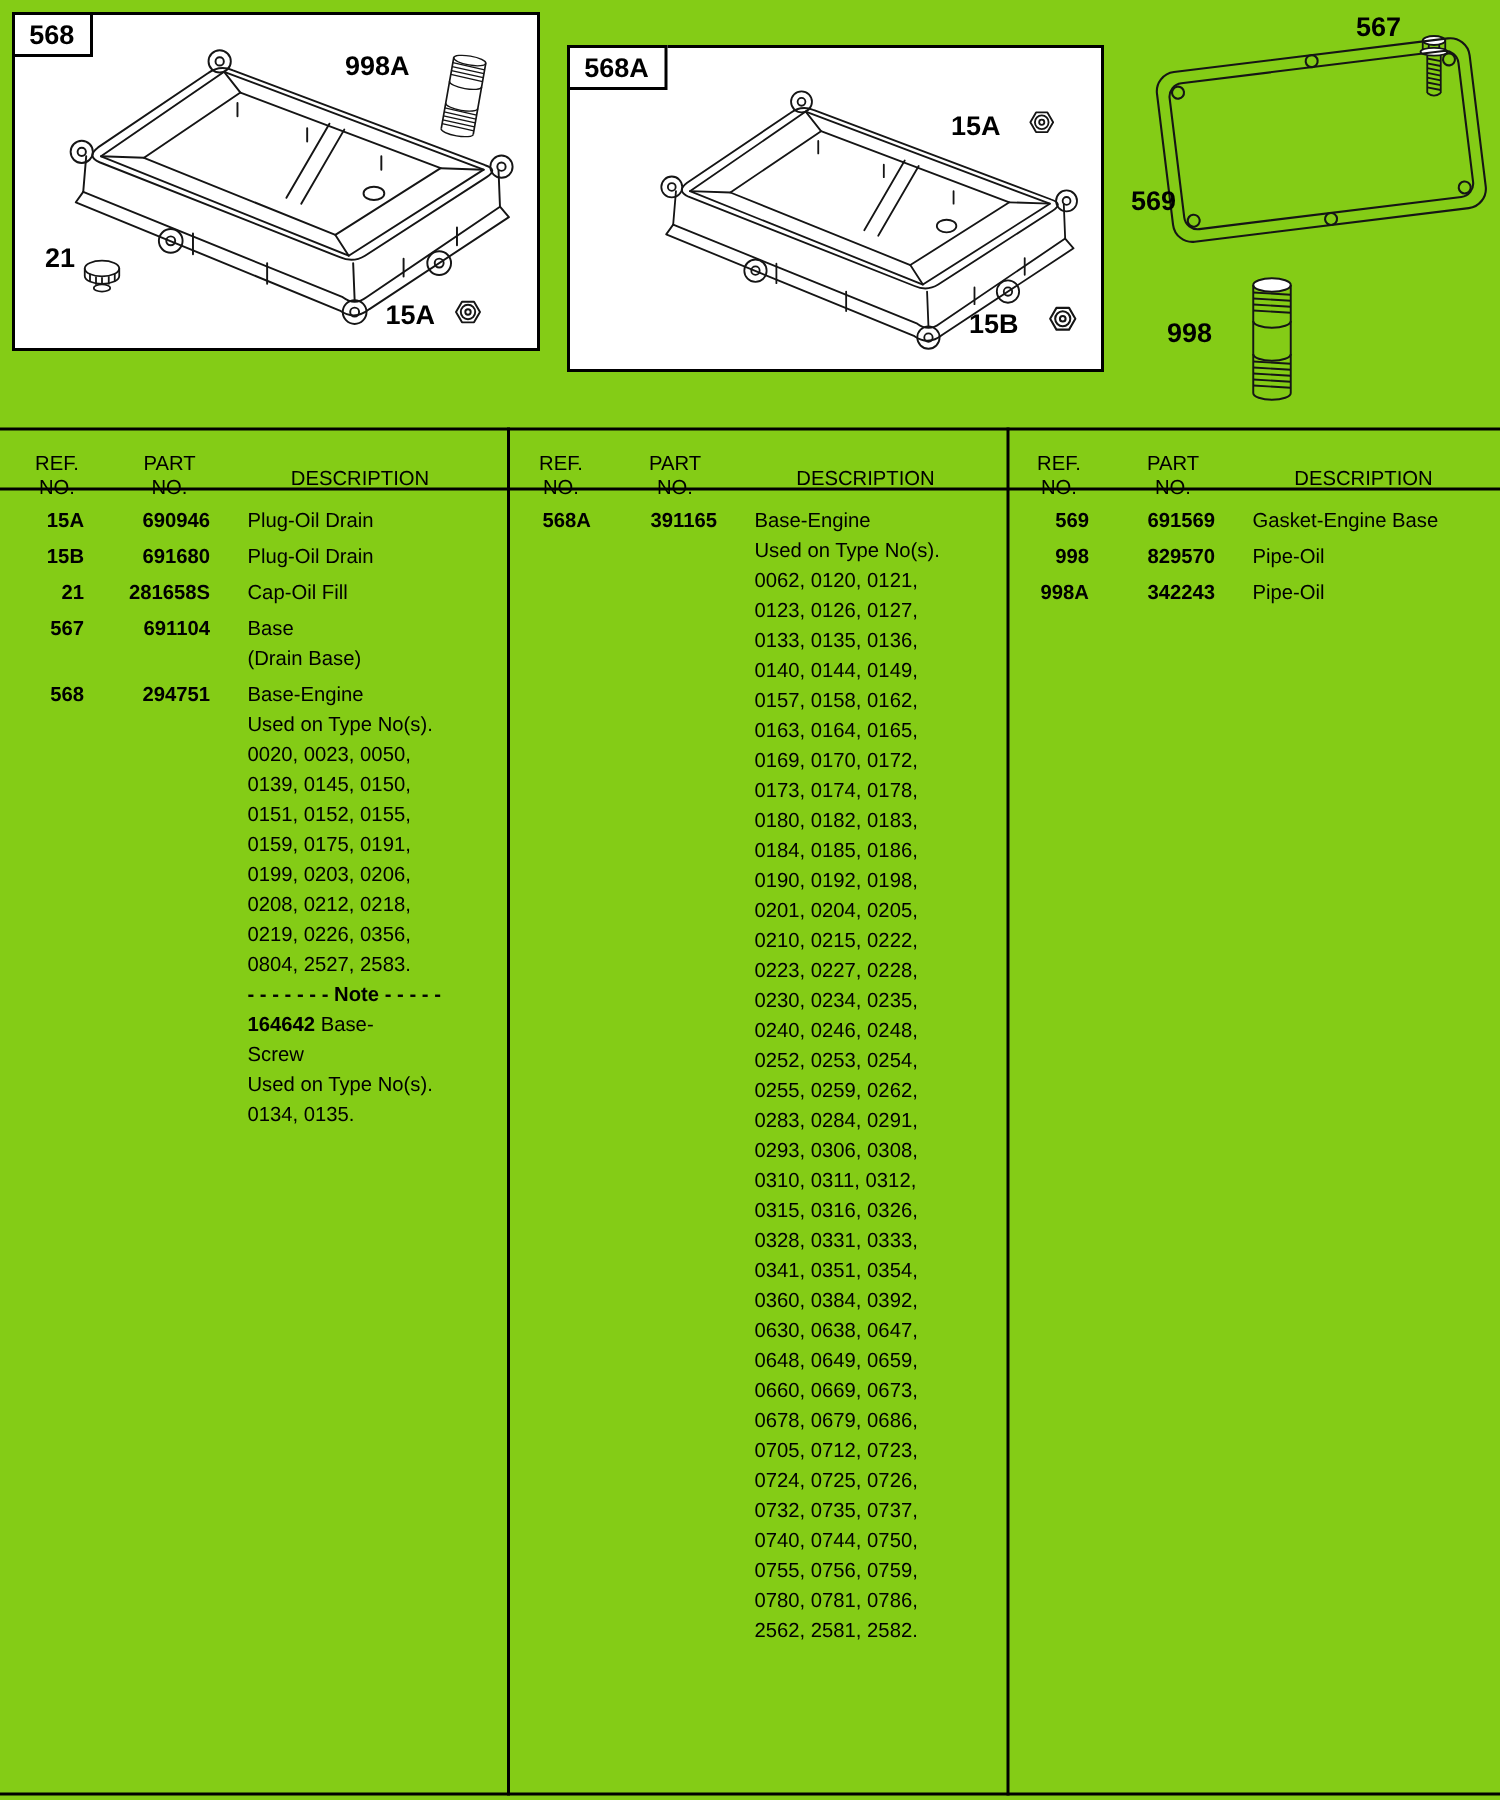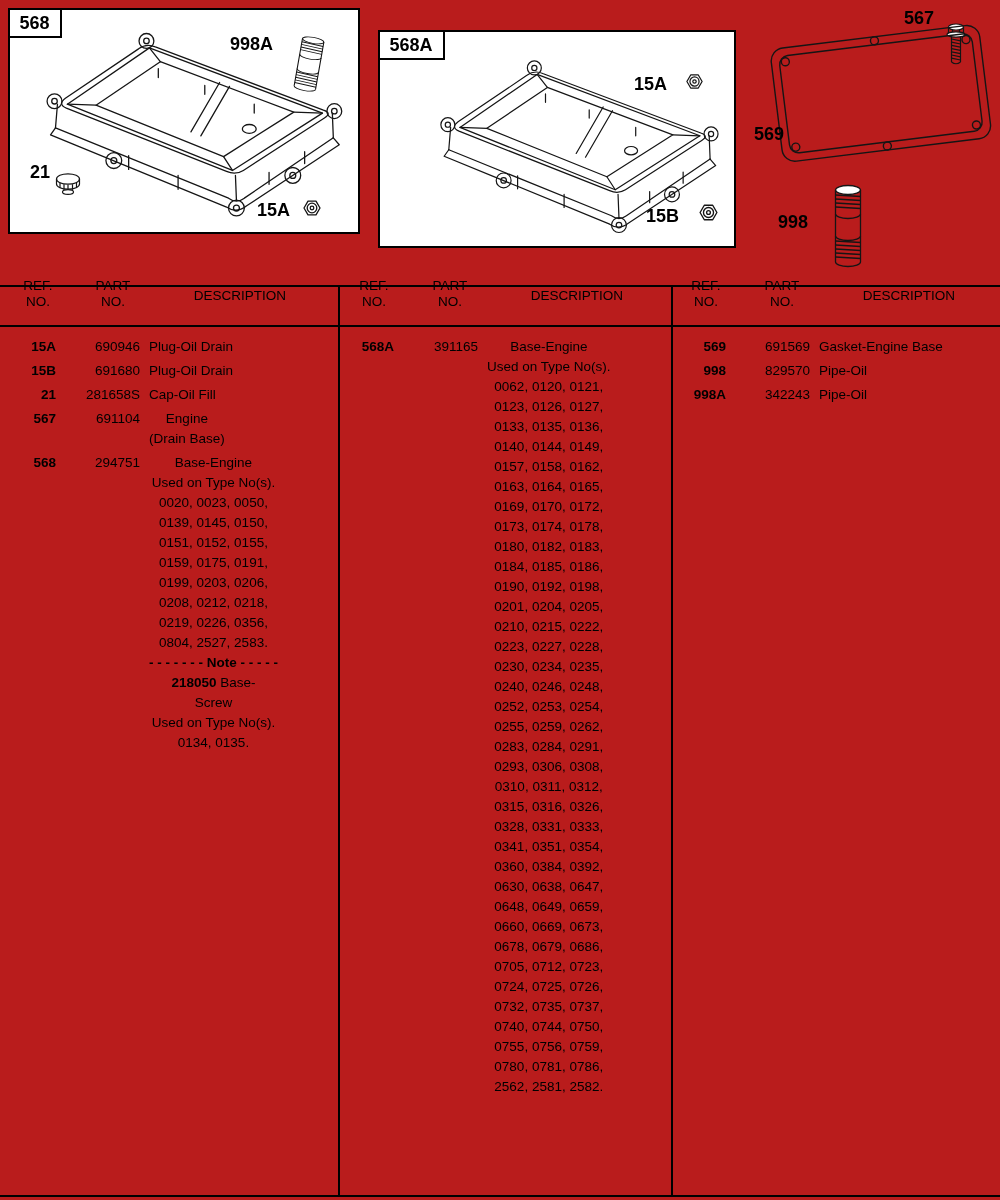--- a/index.html
+++ b/index.html
@@ -1,40 +1,40 @@
 <!DOCTYPE html>
 <html><head>
 <meta charset="utf-8">
 <style>
   * { margin:0; padding:0; box-sizing:border-box; }
   body { font-family:"Liberation Sans", sans-serif; background:#fff; color:#000; }
-  .page { position:relative; width:1000px; height:1200px; background:#b91c1c; overflow:hidden; }
+  .page { position:relative; width:1000px; height:1200px; background:#84cc16; overflow:hidden; }
 
   
   .part-box { position:absolute; border:2.5px solid #000; background:#fff; }
   .fig-label { position:absolute; left:-2.5px; top:-2.5px; border:2.5px solid #000; background:#fff;
                font-weight:bold; font-size:18px; line-height:1; padding:4px 10px; z-index:3; }
   .callout { position:absolute; font-weight:bold; font-size:18px; z-index:3; white-space:nowrap; }
   .fig { position:absolute; }
 
   
   .hline, .vline { position:absolute; background:#000; }
 
   
-  .hgroup { position:absolute; top:277px; height:36px; display:flex; font-size:13.5px; }
+  .hgroup { position:absolute; top:300px; height:36px; display:flex; font-size:13.5px; }
   .h2line { line-height:16px; text-align:center; padding-top:1px; }
   .h-desc { display:flex; align-items:center; justify-content:center; }
 
   
   .bodycol { position:absolute; top:337px; font-size:13.5px; line-height:20px; white-space:nowrap; }
   .entry { display:flex; align-items:flex-start; }
   .entry + .entry { margin-top:4px; }
   .c-ref  { width:48px; text-align:right; font-weight:bold; flex:none; }
-  .c-part { width:80px; text-align:right; font-weight:normal; flex:none; margin-left:4px; }
-  .c-desc { margin-left:9px;text-align:center; }
+  .c-part { width:80px; text-align:right; font-weight:bold; flex:none; margin-left:4px; }
+  .c-desc { margin-left:25px; }
 </style>
 </head>
 <body>
 
 <svg width="0" height="0" style="position:absolute" aria-hidden="true">
   <defs>
     <g id="pan-shape" fill="none" stroke="#151515" stroke-width="1.3" stroke-linejoin="round" stroke-linecap="round">
       <path d="M56 88 L130 38 Q138 32 147 36 L317 100 Q326 103 318 108 L236 161 Q228 166 219 162 L57 98 Q48 94 56 88 Z" fill="#fff"></path>
       <path d="M58 94 L141 37 L316 103 L225 161 Z"></path>
       <path d="M87 95 L152 51 L287 102 L216 147 Z"></path>
@@ -189,40 +189,40 @@
         <div class="c-ref">21</div>
         <div class="c-part">281658S</div>
         <div class="c-desc">
           <div>Cap-Oil Fill</div>
         </div>
       </div>
       <div class="entry">
         <div class="c-ref">567</div>
         <div class="c-part">691104</div>
         <div class="c-desc">
-          <div>Engine</div>
+          <div>Base</div>
           <div>(Drain Base)</div>
         </div>
       </div>
       <div class="entry">
         <div class="c-ref">568</div>
         <div class="c-part">294751</div>
         <div class="c-desc">
           <div>Base-Engine</div>
           <div>Used on Type No(s).</div>
           <div>0020, 0023, 0050,</div>
           <div>0139, 0145, 0150,</div>
           <div>0151, 0152, 0155,</div>
           <div>0159, 0175, 0191,</div>
           <div>0199, 0203, 0206,</div>
           <div>0208, 0212, 0218,</div>
           <div>0219, 0226, 0356,</div>
           <div>0804, 2527, 2583.</div>
           <div><b>- - - - - - - Note - - - - -</b></div>
-          <div><b>218050</b> Base-</div>
+          <div><b>164642</b> Base-</div>
           <div>Screw</div>
           <div>Used on Type No(s).</div>
           <div>0134, 0135.</div>
         </div>
       </div>
     </div>
   <div class="bodycol" style="left:346px; width:320px;">
       <div class="entry">
         <div class="c-ref">568A</div>
         <div class="c-part">391165</div>

